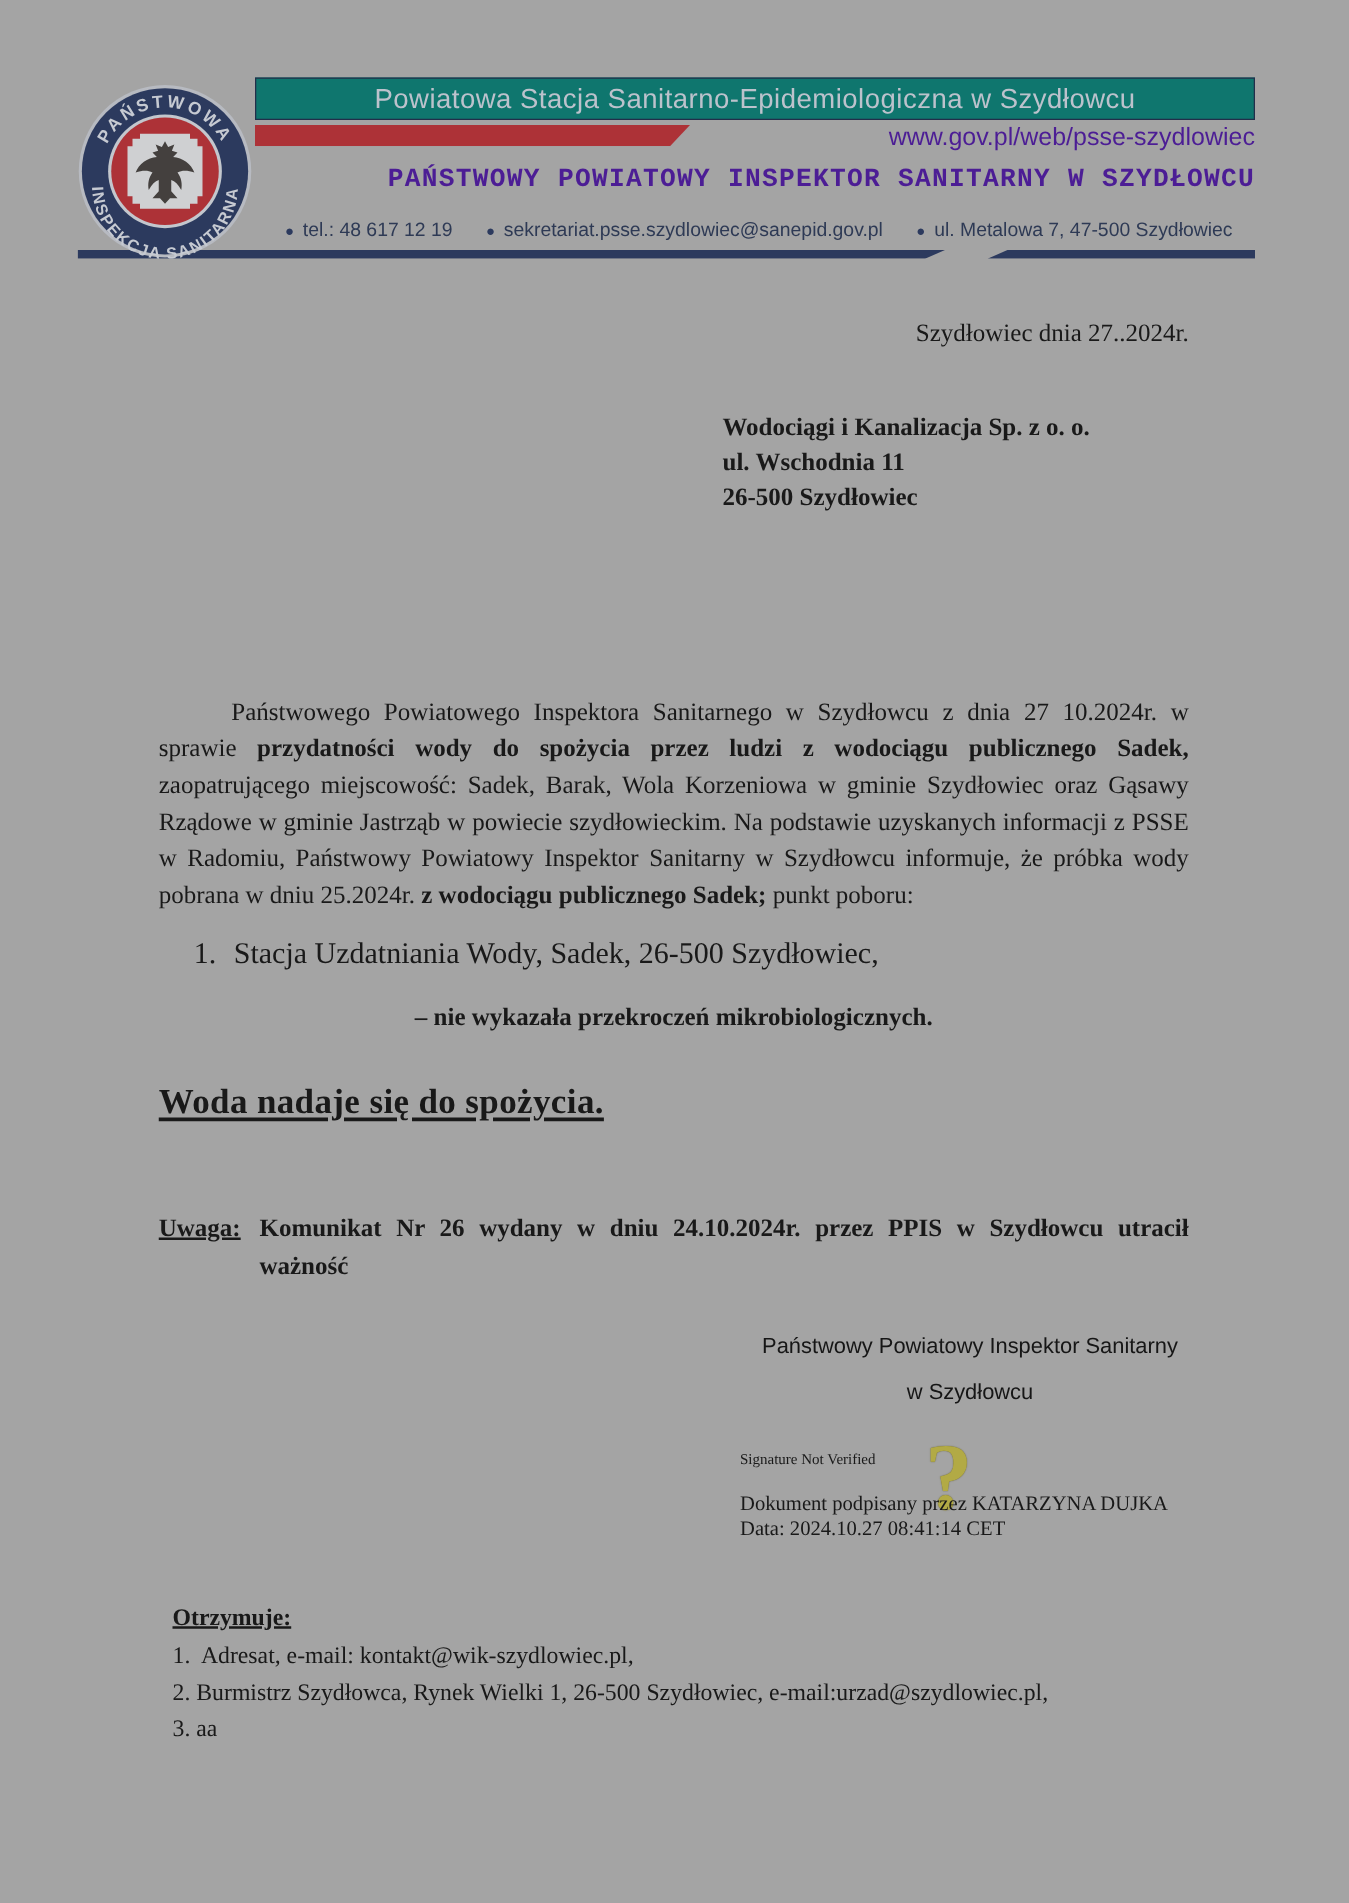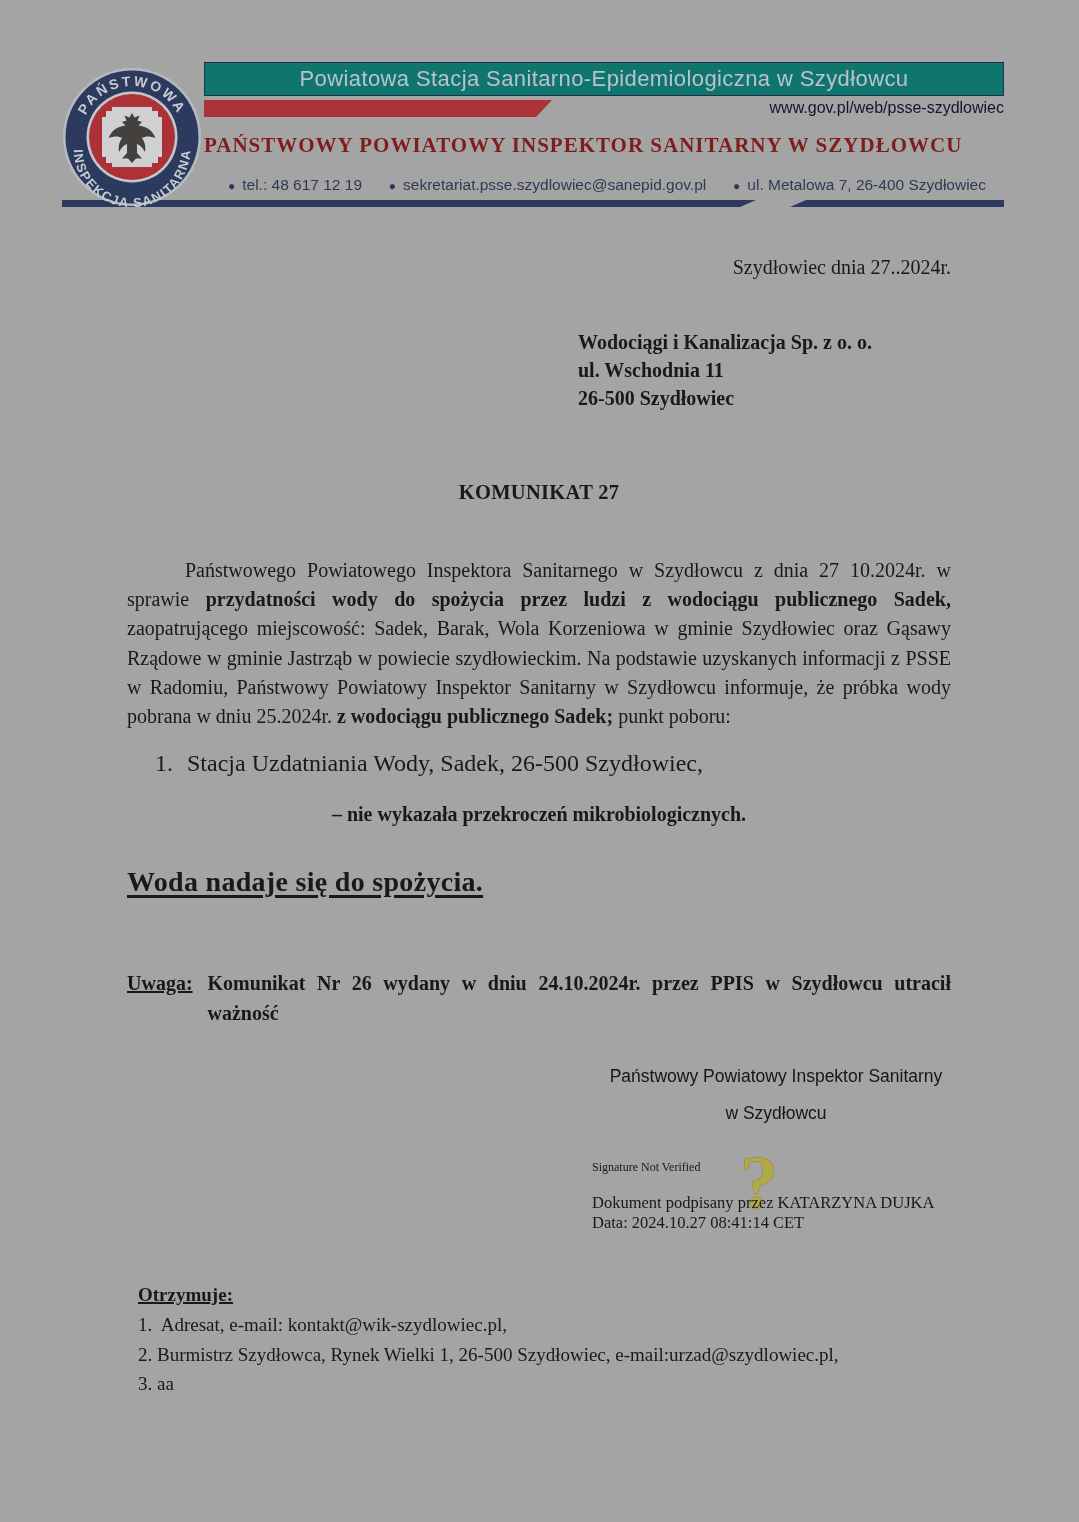--- a/index.html
+++ b/index.html
@@ -7,24 +7,24 @@
         font-family:"Liberation Serif",serif;color:#191919;}
   
   .banner{position:absolute;left:204px;top:62px;width:800px;height:34px;
           background:#0f766e;border:1px solid #222e4a;box-sizing:border-box;
           display:flex;align-items:center;justify-content:center;}
   .banner-title{font-family:"Liberation Sans",sans-serif;font-size:22px;font-weight:500;
           color:#bcc2cc;letter-spacing:.4px;white-space:nowrap;}
   .red-stripe{position:absolute;left:204px;top:100px;width:348px;height:17px;background:#ad3237;
           clip-path:polygon(0 0,100% 0,calc(100% - 16px) 100%,0 100%);}
   .www-line{position:absolute;right:75px;top:99px;font-family:"Liberation Sans",sans-serif;
-          font-size:16px;font-weight:500;color:#0f172a;text-align:center;}
-  .red-title{position:absolute;left:204px;top:133px;width:800px;text-align:left;
-          font-family:Liberation Serif, serif;font-size:21px;font-weight:600;
-          letter-spacing:1px;color:#7f1d1d;white-space:nowrap;}
+          font-size:20px;font-weight:500;color:#4c1d95;text-align:center;}
+  .red-title{position:absolute;left:204px;top:133px;width:800px;text-align:right;
+          font-family:Liberation Mono, monospace;font-size:21px;font-weight:600;
+          letter-spacing:1px;color:#4c1d95;white-space:nowrap;}
   .contact-row{position:absolute;left:228px;top:176px;width:758px;display:flex;
           justify-content:space-between;font-family:"Liberation Sans",sans-serif;
           font-size:15.5px;color:#2e3a55;}
   .contact-item{white-space:nowrap;}
   .contact-item .dot{color:#2c3a5e;font-size:12px;margin-right:7px;}
   .rule-left{position:absolute;left:62px;top:200px;width:694px;height:7px;background:#2c3a5e;
           clip-path:polygon(0 0,100% 0,calc(100% - 16px) 100%,0 100%);}
   .rule-right{position:absolute;left:790px;top:200px;width:214px;height:7px;background:#2c3a5e;
           clip-path:polygon(16px 0,100% 0,100% 100%,0 100%);}
   .logo{position:absolute;left:62px;top:67px;width:140px;height:140px;}
@@ -67,21 +67,21 @@
   <div class="banner">
     <span class="banner-title">Powiatowa Stacja Sanitarno-Epidemiologiczna w Szydłowcu</span>
   </div>
   <div class="red-stripe"></div>
   <div class="www-line">www.gov.pl/web/psse-szydlowiec</div>
   <div class="red-title">PAŃSTWOWY POWIATOWY INSPEKTOR SANITARNY W SZYDŁOWCU</div>
 
   <div class="contact-row">
     <span class="contact-item"><span class="dot">●</span><span>tel.: 48 617 12 19</span></span>
     <span class="contact-item"><span class="dot">●</span><span>sekretariat.psse.szydlowiec@sanepid.gov.pl</span></span>
-    <span class="contact-item"><span class="dot">●</span><span>ul. Metalowa 7, 26-400 Szydłowiec</span></span>
+    <span class="contact-item"><span class="dot">●</span><span>ul. Metalowa 7, 47-500 Szydłowiec</span></span>
   </div>
 
   <div class="rule-left"></div>
   <div class="rule-right"></div>
 
   <svg class="logo" viewBox="0 0 140 140">
     <circle cx="70" cy="70" r="69" fill="#b7bac1"></circle>
     <circle cx="70" cy="70" r="66.5" fill="#2c3a5e"></circle>
     <circle cx="70" cy="70" r="45.5" fill="#c3c7cd"></circle>
     <circle cx="70" cy="70" r="43" fill="#ad3237"></circle>
@@ -102,21 +102,20 @@
   </svg>
 
   <div class="date-line">Szydłowiec dnia 27..2024r.</div>
 
   <div class="recipient">
     <div>Wodociągi i Kanalizacja Sp. z o. o.</div>
     <div>ul. Wschodnia 11</div>
     <div>26-500 Szydłowiec</div>
   </div>
 
-  <div class="doc-title">KOMUNIKAT 27</div>
 
   <div class="para"><span>Państwowego Powiatowego Inspektora Sanitarnego w Szydłowcu z dnia 27 10.2024r. w sprawie </span><b>przydatności wody do spożycia przez ludzi  z wodociągu publicznego Sadek,</b><span> zaopatrującego miejscowość: Sadek, Barak, Wola Korzeniowa w gminie Szydłowiec oraz Gąsawy Rządowe w gminie Jastrząb w powiecie szydłowieckim. Na podstawie uzyskanych informacji z PSSE w Radomiu, Państwowy Powiatowy Inspektor Sanitarny  w Szydłowcu informuje, że próbka wody pobrana w dniu 25.2024r. </span><b>z wodociągu publicznego Sadek;</b><span> punkt poboru:</span></div>
 
   <div class="list-line">
     <span class="num">1.</span><span>Stacja Uzdatniania Wody, Sadek, 26-500 Szydłowiec,</span>
   </div>
 
   <div class="result-line">– nie wykazała przekroczeń mikrobiologicznych.</div>
 
   <div class="conclusion">Woda nadaje się do spożycia.</div>

